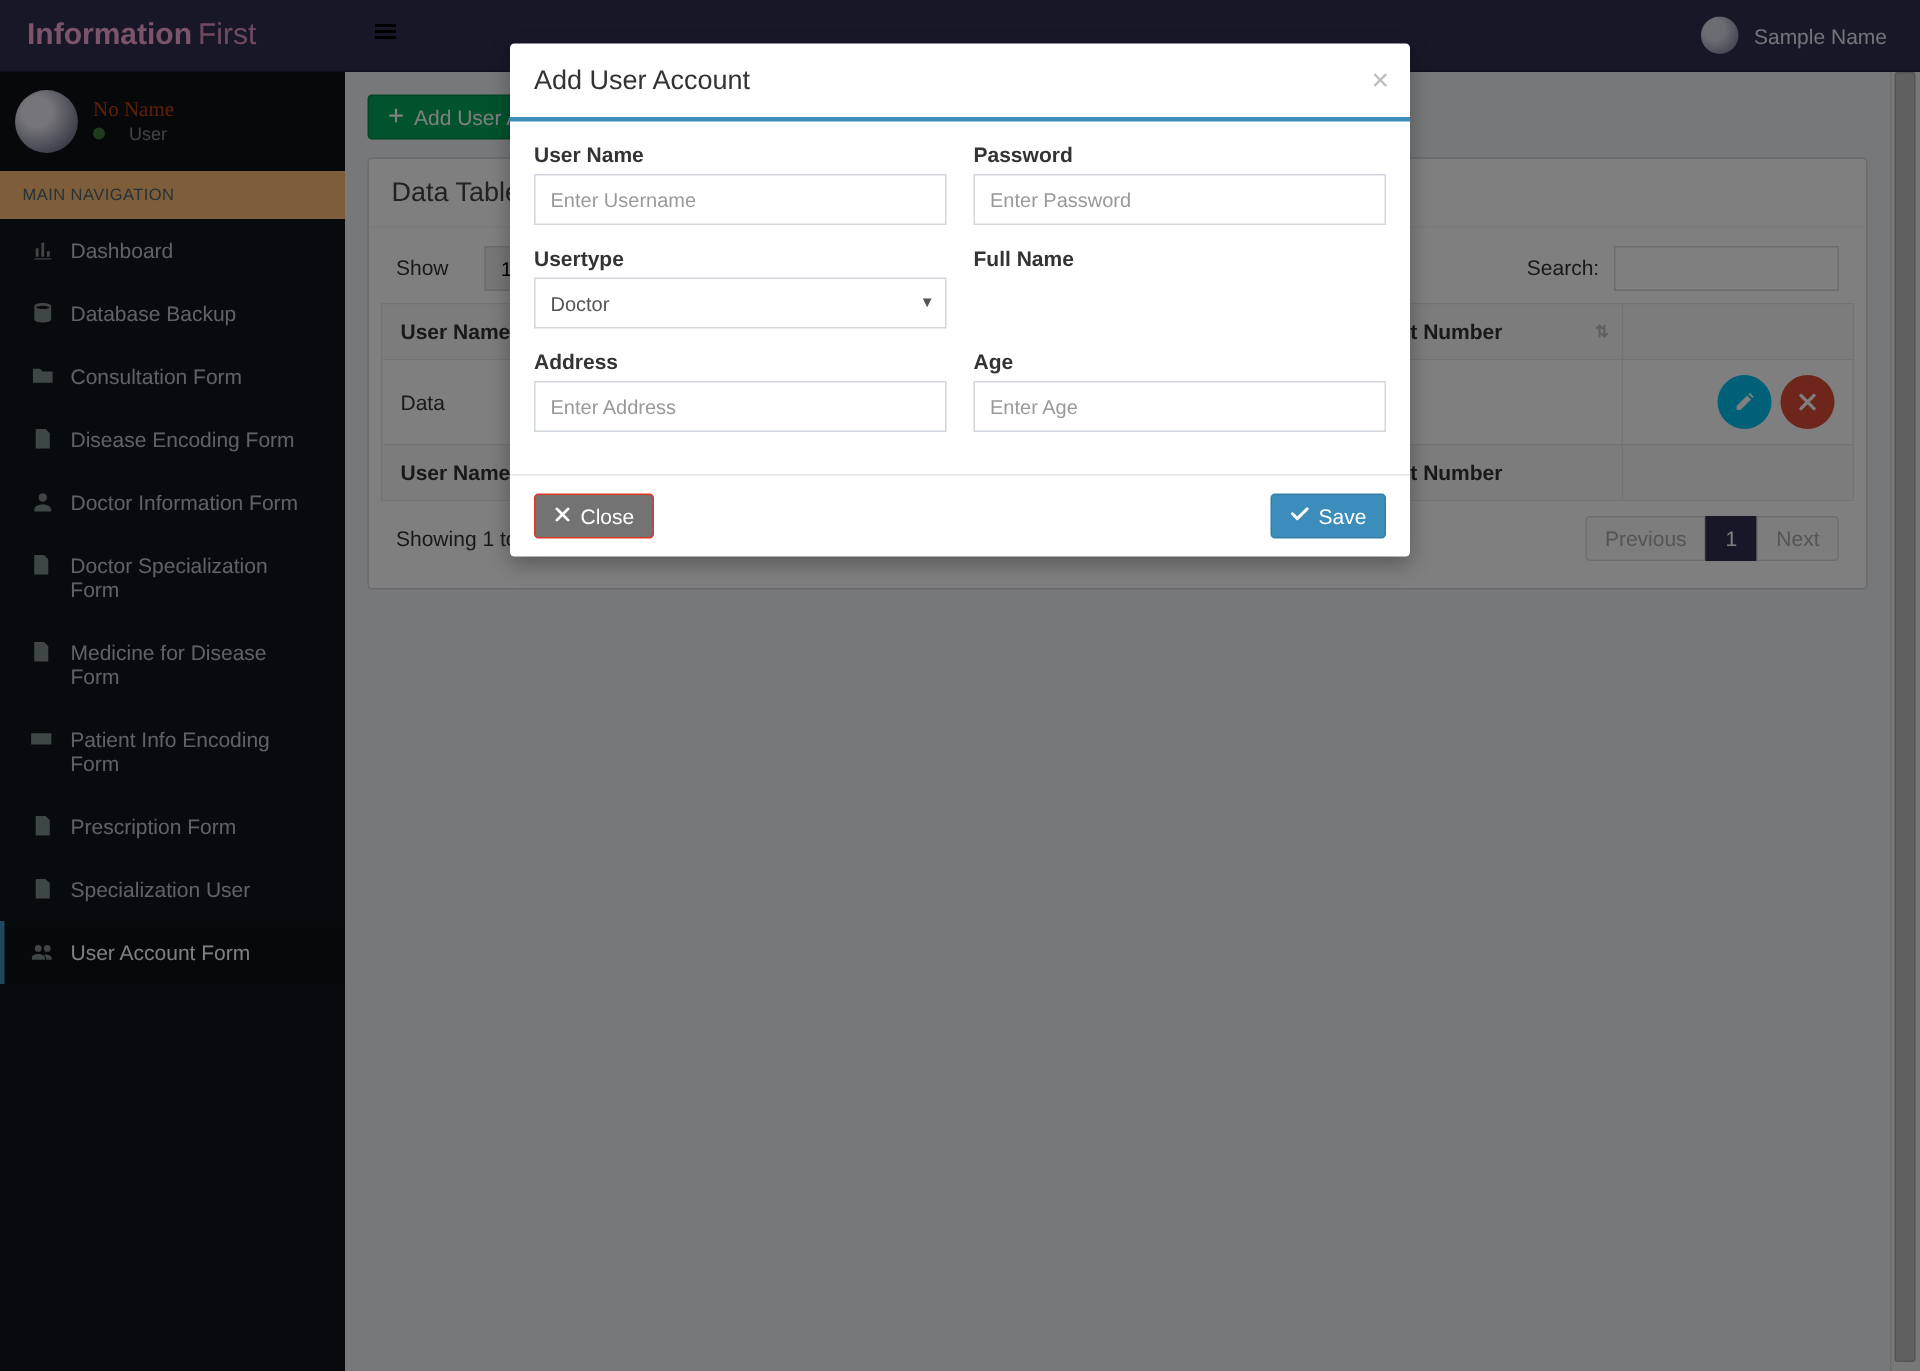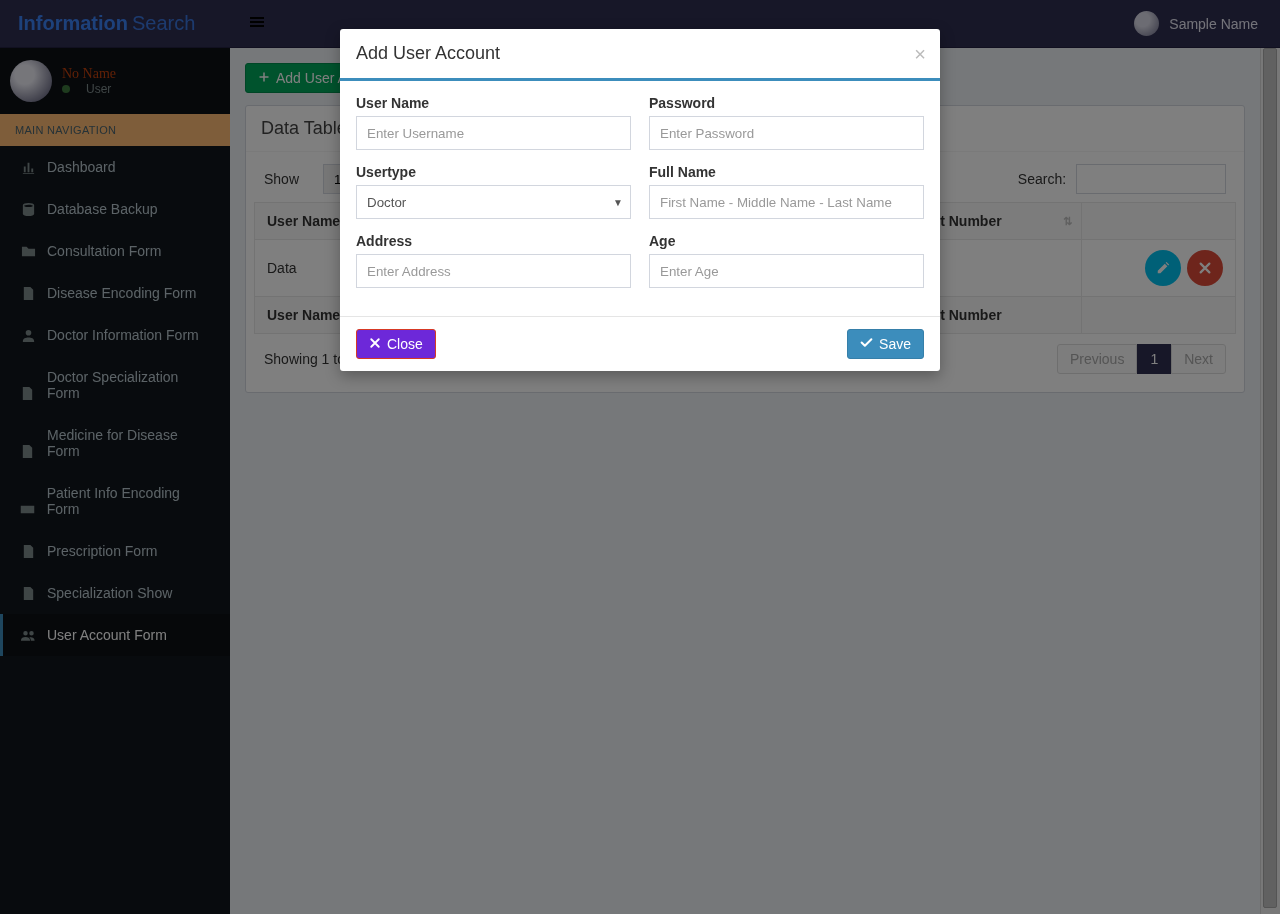--- a/index.html
+++ b/index.html
@@ -16,21 +16,21 @@
   
   .topbar {
     position: absolute; top:0; left:0; right:0; height:48px;
     background:#2f2e51;
     border-bottom: 1px solid #222041;
     display:flex; align-items:stretch;
   }
   .topbar .brand{
     width:230px; flex:0 0 230px;
     display:flex; align-items:center; padding-left:18px;
-    color:#3b82f6; font-size:20px; font-weight:400;
+    color:#f9a8d4; font-size:20px; font-weight:400;
     background:#2f2e51;
   }
   .topbar .brand b{ font-weight:700; margin-right:4px;}
   .topbar .nav-right{
     flex:1; display:flex; align-items:center; padding:0 12px;
   }
   .burger{
     color:#b9b7d4; width:30px; text-align:center; cursor:pointer;
     font-size:16px;
   }
@@ -60,21 +60,21 @@
   }
   .user-info .uname{ color:#c2410c; font-weight:500;font-family:Liberation Serif, serif; }
   .user-info .ustatus{ color:#7f8c8d; font-size:12px; display:flex; align-items:center; gap:16px;}
   .dot-online{ width:8px; height:8px; border-radius:50%; background:#3c763d; display:inline-block;}
   .nav-header{
     font-size:11px; color:#4b646f; padding:10px 15px; letter-spacing:.3px;
     background:#fdba74;
   }
   .nav-list{ list-style:none; }
   .nav-item{
-    display:flex; align-items:flex-end; gap:10px;
+    display:flex; align-items:flex-start; gap:10px;
     padding:13px 16px; color:#b8c7ce; cursor:pointer;
     border-left:3px solid transparent;
   }
   .nav-item.active{ color:#fff; background:#0c1015; border-left-color:#3c8dbc;}
   .nav-icon{ width:18px; display:inline-flex; justify-content:center; color:#7f8c8d;}
   .nav-item .nav-icon svg{ width:15px; height:15px; fill:currentColor; }
 
   
   .content{
     position:absolute; top:48px; left:230px; bottom:0;
@@ -89,21 +89,21 @@
     background:#c2c2c2; border:1px solid #a8a8a8; border-radius:2px;
   }
   .btn{
     display:inline-flex; align-items:center; gap:6px;
     border:1px solid transparent; border-radius:3px;
     padding:6px 12px; font-size:14px; cursor:pointer;
     color:#fff;
   }
   .btn-success{ background:#00a65a; border-color:#008d4c;}
   .btn-primary{ background:#3c8dbc; border-color:#367fa9;}
-  .btn-danger { background:#6d28d9; border-color:#d73925;text-align:center;}
+  .btn-danger { background:#737373; border-color:#d73925;text-align:center;}
   .btn-info-circle{
     background:#00c0ef; border-color:#00acd6; width:36px;height:36px;
     border-radius:50%; display:inline-flex; align-items:center; justify-content:center;
     color:#fff;
   }
   .btn-danger-circle{
     background:#dd4b39; border-color:#d73925; width:36px;height:36px;
     border-radius:50%; display:inline-flex; align-items:center; justify-content:center;
     color:#fff; margin-left:6px;
   }
@@ -225,21 +225,21 @@
       </symbol>
     <symbol id="i-check" viewBox="0 0 16 16">
         <path d="M2 8l4 4 8-8" stroke="currentColor" stroke-width="2.5" fill="none" stroke-linecap="round" stroke-linejoin="round"></path>
       </symbol>
   </defs>
 </svg>
 
 <header class="topbar">
   <div class="brand">
     <b>Information</b>
-    <span style="opacity:.85">Search</span>
+    <span style="opacity:.85">First</span>
   </div>
   <div class="nav-right">
     <span class="burger">
       <svg width="16" height="16">
           <use href="#i-bars"></use>
         </svg>
     </span>
     <div class="topbar-user">
       <span class="avatar-sm"></span>
       <span>Sample Name</span>
@@ -331,21 +331,21 @@
           </svg>
         </span>
         <span>Prescription Form</span>
       </li>
       <li class="nav-item">
         <span class="nav-icon">
           <svg>
             <use href="#i-file"></use>
           </svg>
         </span>
-        <span>Specialization Show</span>
+        <span>Specialization User</span>
       </li>
       <li class="nav-item active">
         <span class="nav-icon">
           <svg>
             <use href="#i-users"></use>
           </svg>
         </span>
         <span>User Account Form</span>
       </li>
     </ul>
@@ -459,21 +459,20 @@
         <label>Usertype</label>
         <div class="select-wrap">
           <select class="form-control">
             <option>Doctor</option>
           </select>
           <span class="select-caret">▼</span>
         </div>
       </div>
       <div class="form-col form-group">
         <label>Full Name</label>
-        <input class="form-control" placeholder="First Name - Middle Name - Last Name" style="">
       </div>
     </div>
     <div class="form-row">
       <div class="form-col form-group">
         <label>Address</label>
         <input class="form-control" placeholder="Enter Address" style="">
       </div>
       <div class="form-col form-group">
         <label>Age</label>
         <input class="form-control" placeholder="Enter Age" style="">

